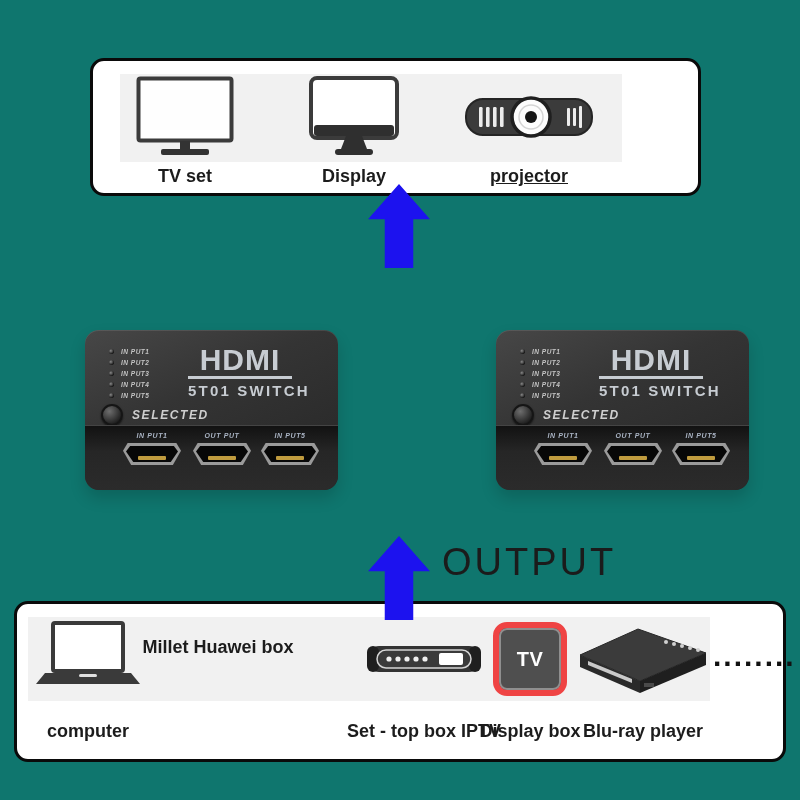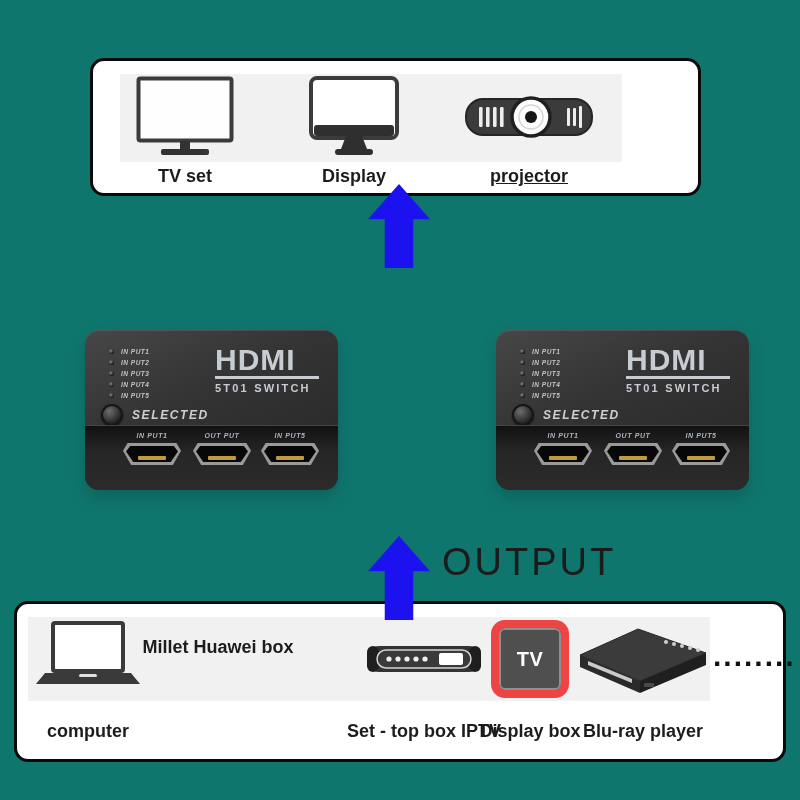--- a/index.html
+++ b/index.html
@@ -51,42 +51,42 @@
   .led-dot{width:5px;height:5px;border-radius:50%;margin-right:7px;flex:0 0 auto;
            background:radial-gradient(circle at 35% 35%,#8a8a8a,#141414 70%);}
   .led-label{font-size:6.5px;font-weight:700;letter-spacing:.5px;color:#c4c4c4;font-style:italic;white-space:nowrap;}
 
   .sel-row{position:absolute;left:16px;top:74px;display:flex;align-items:center;}
   .sel-btn{width:18px;height:18px;border-radius:50%;margin-right:9px;
            background:radial-gradient(circle at 35% 30%,#6e6e6e,#1f1f1f 75%);
            border:2px solid #151515;box-shadow:0 1px 2px rgba(0,0,0,.6);}
   .sel-label{font-size:12px;font-weight:800;letter-spacing:1.6px;color:#cfcfcf;font-style:italic;}
 
-  .logo{position:absolute;left:130px;top:16px;width:104px;text-align:left;color:#c7ccd2;}
+  .logo{position:absolute;left:103px;top:16px;width:104px;text-align:center;color:#c7ccd2;}
   .logo-brand{font-size:30px;font-weight:800;line-height:.9;letter-spacing:1px;
               border-bottom:3px solid #c7ccd2;padding-bottom:3px;}
-  .logo-model{font-size:11px;font-weight:800;letter-spacing:2.2px;margin-top:3px;white-space:nowrap;}
+  .logo-model{font-size:15px;font-weight:800;letter-spacing:2.2px;margin-top:3px;white-space:nowrap;}
 
   .front{position:absolute;left:0;right:0;top:95px;bottom:0;border-radius:0 0 14px 14px;
          background:linear-gradient(180deg,#121212 0%,#262626 40%,#2b2b2b 100%);
          border-top:1px solid rgba(255,255,255,.12);}
   .port-group{position:absolute;top:0;width:64px;text-align:center;}
   .pg-0{left:35px;} .pg-1{left:105px;} .pg-2{left:173px;}
   .port-label{margin-top:6px;font-size:7px;font-weight:700;letter-spacing:.6px;color:#aab4c4;font-style:italic;}
   .port{position:relative;width:58px;height:22px;margin:4px auto 0;
         clip-path:polygon(8% 0,92% 0,100% 35%,86% 100%,14% 100%,0 35%);background:#9a9a9a;}
   .port-inner{position:absolute;inset:3px;clip-path:polygon(8% 0,92% 0,100% 35%,86% 100%,14% 100%,0 35%);background:#070707;}
   .port-pins{position:absolute;left:15px;right:15px;bottom:5px;height:4px;background:#bf9b3e;z-index:2;border-radius:1px;}
 
   
   .mibox{position:relative;width:74px;height:74px;background:#414141;border-radius:18px;
          box-shadow:inset 0 2px 3px rgba(255,255,255,.12);}
   .mi-text{position:absolute;left:50%;bottom:9px;transform:translateX(-50%);
            font-size:10px;font-weight:700;color:#e8e8e8;letter-spacing:1px;}
-  .netbox{width:62px;height:62px;background:#4f4f4f;border:8px solid #ef4444;border-radius:14px;
+  .netbox{width:62px;height:62px;background:#4f4f4f;border:6px solid #ef4444;border-radius:14px;
           box-shadow:inset 0 0 0 2px #8f8f8f;display:flex;align-items:center;justify-content:center;}
   .net-text{font-size:20px;font-weight:800;color:#ffffff;letter-spacing:.5px;}
 </style>
 </head>
 <body>
 
 <div class="canvas">
 
   <div class="panel output-panel">
     <div class="strip output-strip"></div>

